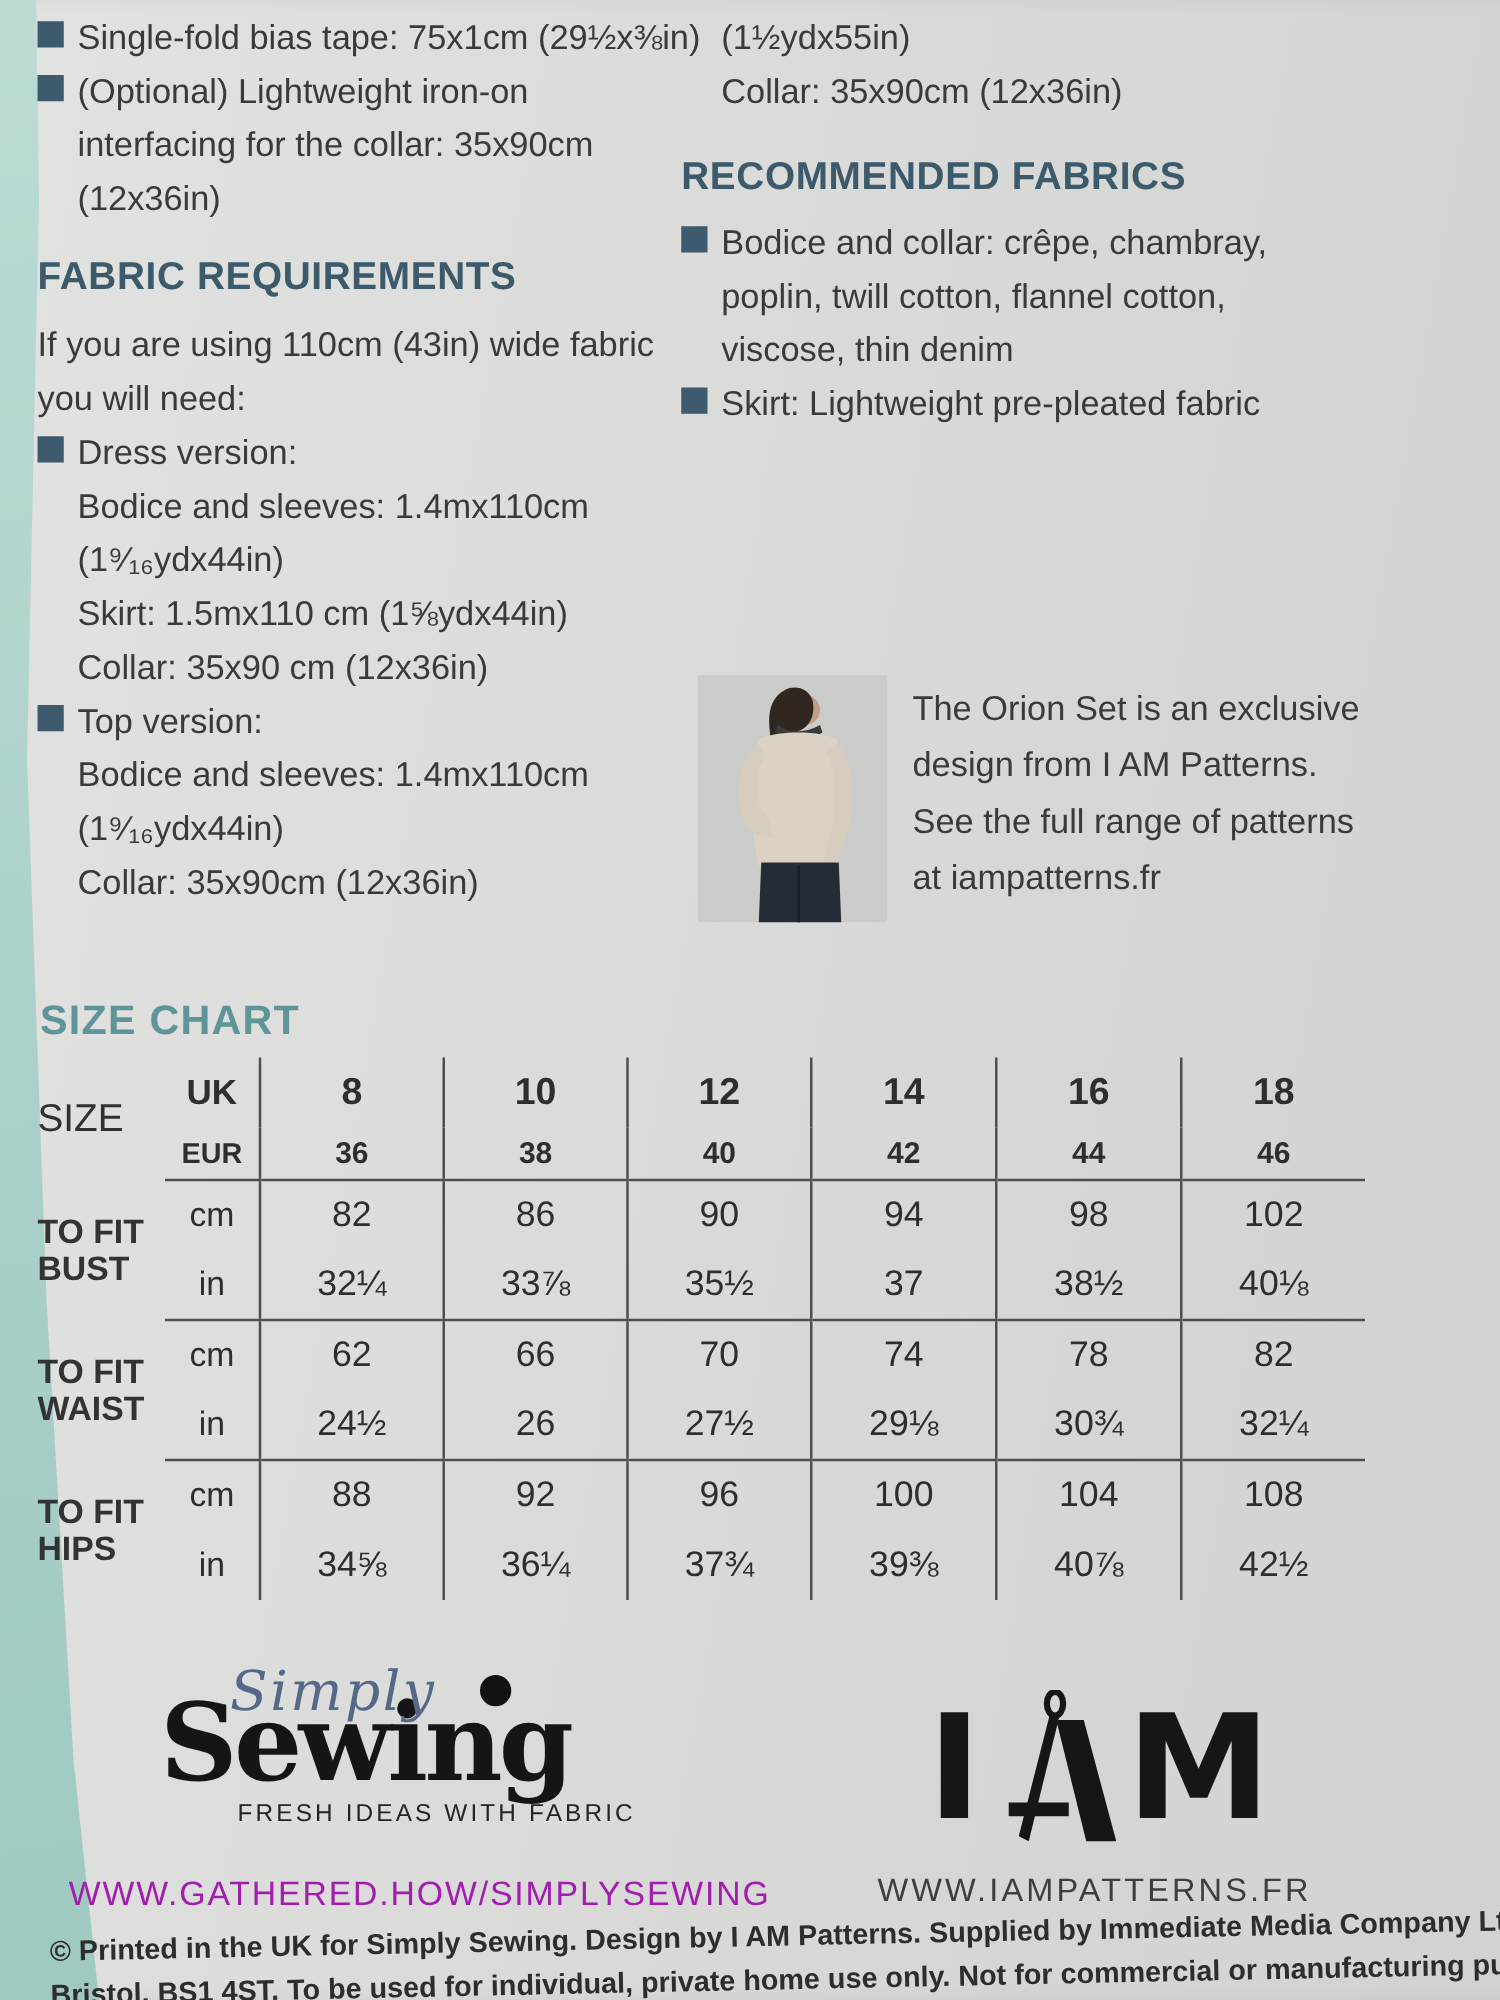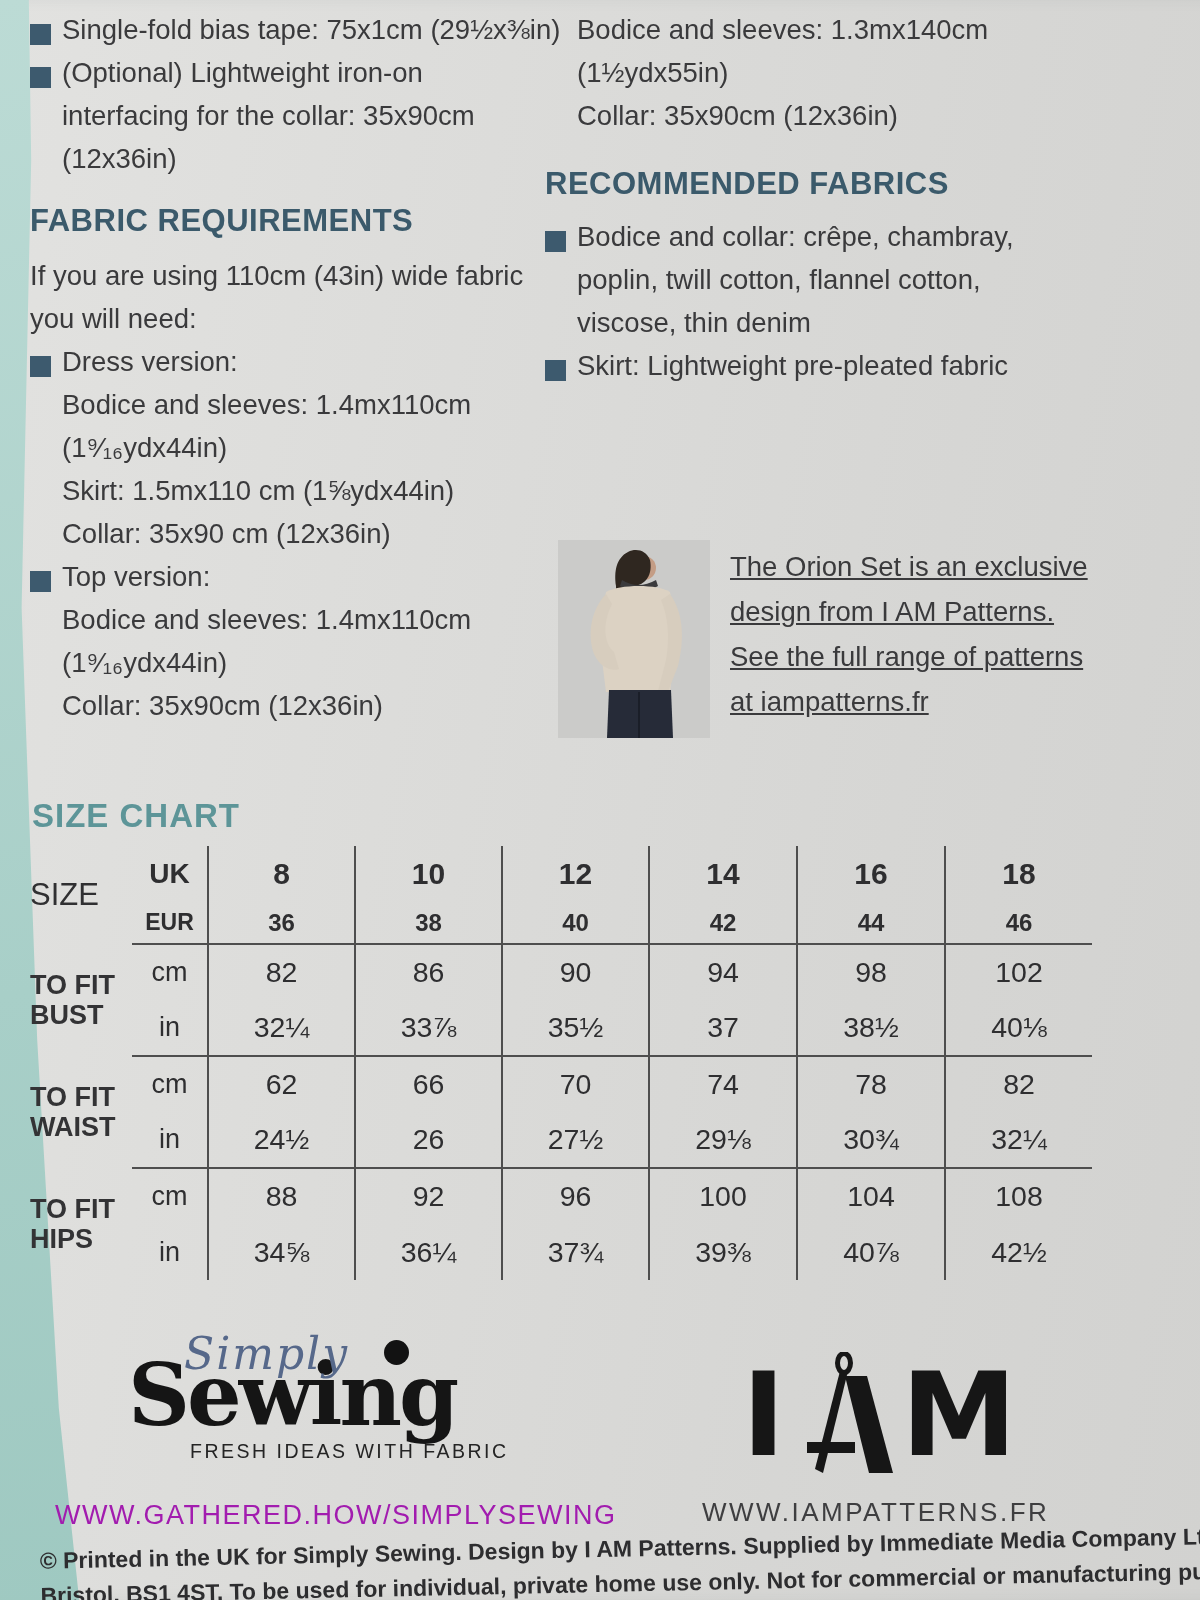--- a/index.html
+++ b/index.html
@@ -10,34 +10,34 @@
   }
   .paper{
     position:absolute;inset:0;
     background:linear-gradient(100deg,#e2e2e0 0%,#dcdcda 35%,#d6d6d4 70%,#d2d2d0 100%);
     clip-path:polygon(2.4% 0%,100% 0%,100% 100%,6.6% 100%,4.9% 88%,3.1% 65%,1.8% 38%,2.6% 10%);
     box-shadow:inset 14px 0 22px -14px rgba(90,110,110,.45);
   }
   .content{position:absolute;inset:0;color:#3a3a3c;}
   .line{height:43px;line-height:43px;font-size:27.5px;white-space:nowrap;}
   .indent{padding-left:32px;}
-  .bullet-row{display:flex;align-items:center;}
+  .bullet-row{display:flex;align-items:flex-start;}
   .sq{width:21px;height:21px;background:#3d5a6e;flex:0 0 21px;margin:9px 11px 0 0;}
   .heading{font-size:31px;font-weight:bold;color:#3b5a6b;letter-spacing:.5px;height:46px;line-height:46px;white-space:nowrap;}
   .col-left{position:absolute;left:30px;top:8px;width:515px;}
   .col-right{position:absolute;left:545px;top:8px;width:630px;}
   .fr-heading{margin-top:18px;}
   .fr-intro1{margin-top:10px;}
   .rf-heading{margin-top:24px;}
   .rf-first{margin-top:8px;}
 
   
   .photo{position:absolute;left:558px;top:540px;width:152px;height:198px;}
   .orion{position:absolute;left:730px;top:544px;}
-  .orion .line{height:45px;line-height:45px;font-size:27.5px;text-decoration:underline;}
+  .orion .line{height:45px;line-height:45px;font-size:27.5px;}
 
   
   .size-chart-heading{position:absolute;left:32px;top:797px;font-size:33px;font-weight:bold;color:#5d9598;letter-spacing:1px;}
   table.sizes{position:absolute;left:30px;top:846px;width:1062px;border-collapse:collapse;table-layout:fixed;color:#2e2e30;}
   table.sizes td{text-align:center;vertical-align:middle;padding:0;}
   td.vline{border-left:2px solid #4e4e4e;}
   tr.hline td{border-bottom:2px solid #4e4e4e;margin-top:35px;}
   tr.r-uk{height:56px;}
   tr.r-eur{height:42px;}
   tr.r-cm,tr.r-in{height:56px;}
@@ -99,21 +99,20 @@
     <div class="bullet-row">
       <span class="sq"></span>
       <span class="line">Top version:</span>
     </div>
     <div class="line indent">Bodice and sleeves: 1.4mx110cm</div>
     <div class="line indent">(1⁹⁄₁₆ydx44in)</div>
     <div class="line indent">Collar: 35x90cm (12x36in)</div>
   </div>
 
   <div class="col-right">
-    <div class="line indent">Bodice and sleeves: 1.3mx140cm</div>
     <div class="line indent">(1½ydx55in)</div>
     <div class="line indent">Collar: 35x90cm (12x36in)</div>
 
     <div class="heading rf-heading">RECOMMENDED FABRICS</div>
 
     <div class="bullet-row rf-first">
       <span class="sq"></span>
       <span class="line">Bodice and collar: crêpe, chambray,</span>
     </div>
     <div class="line indent">poplin, twill cotton, flannel cotton,</div>

